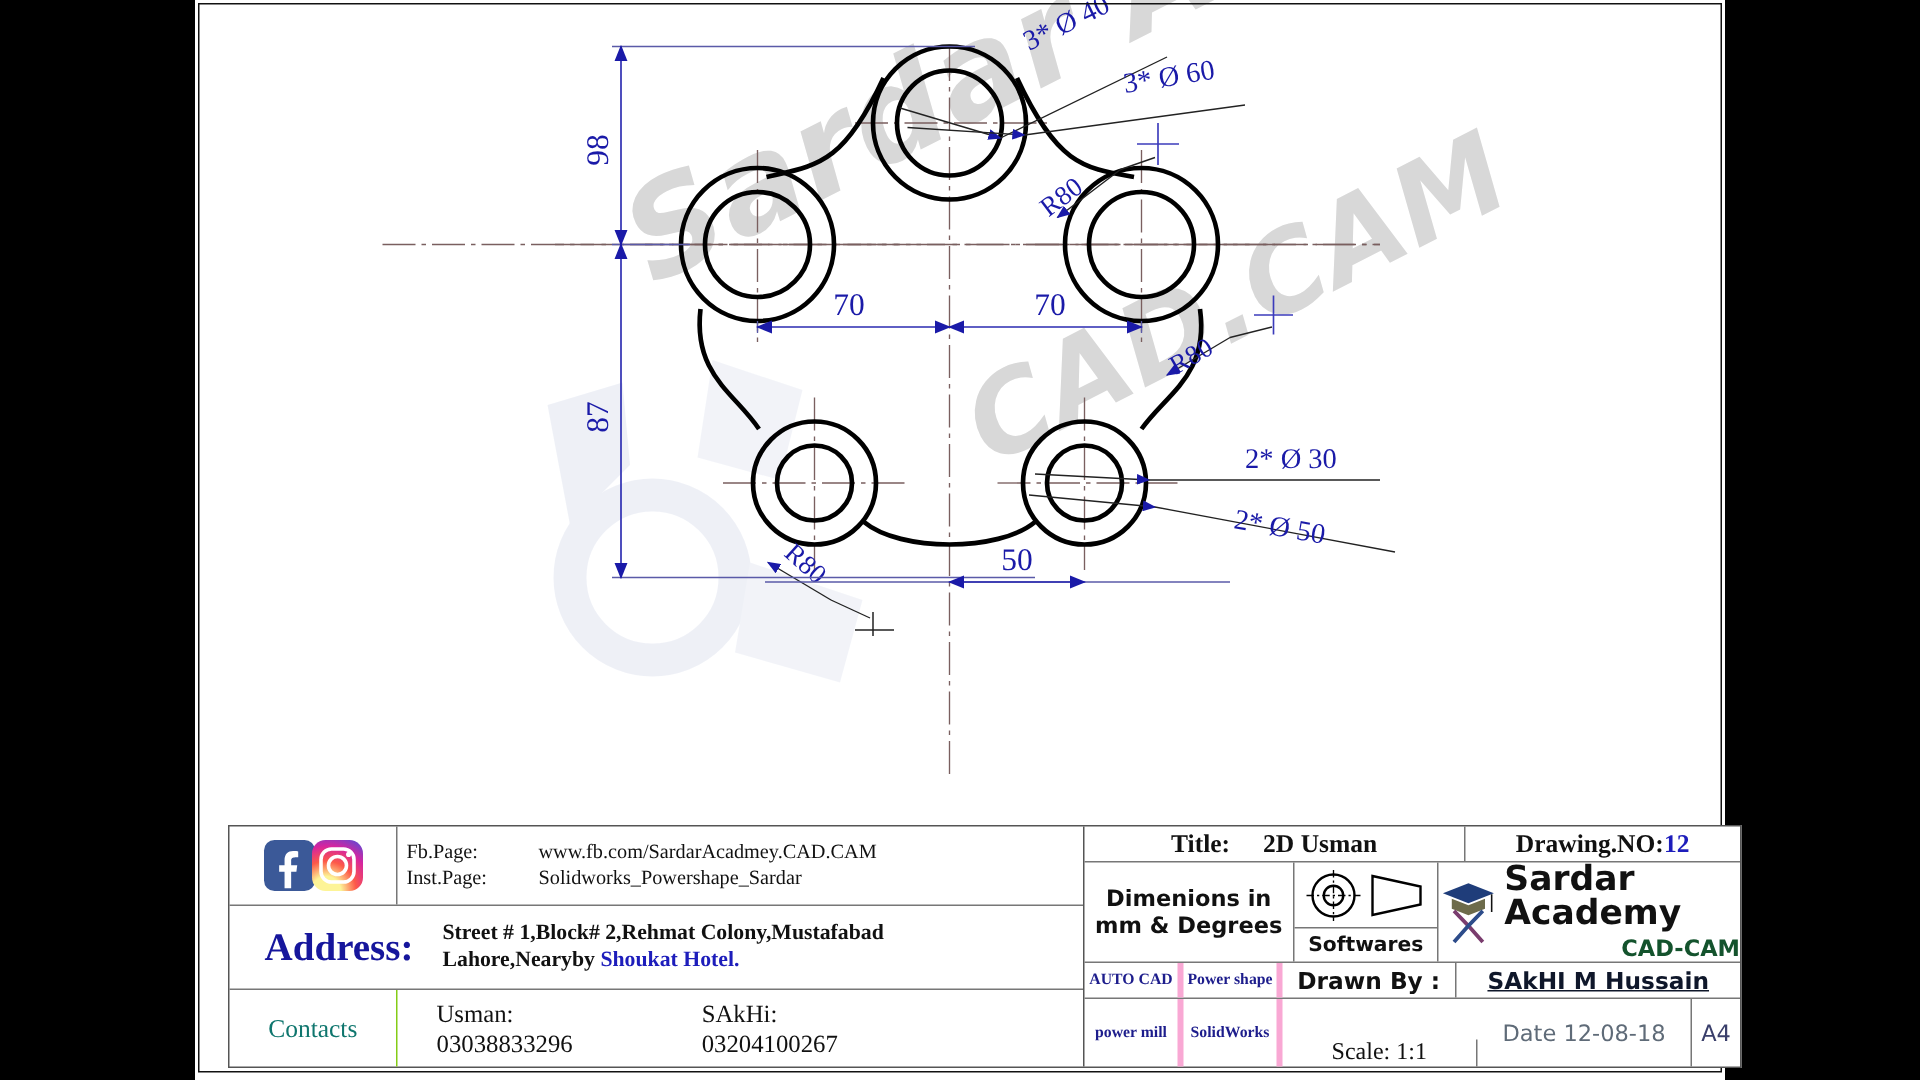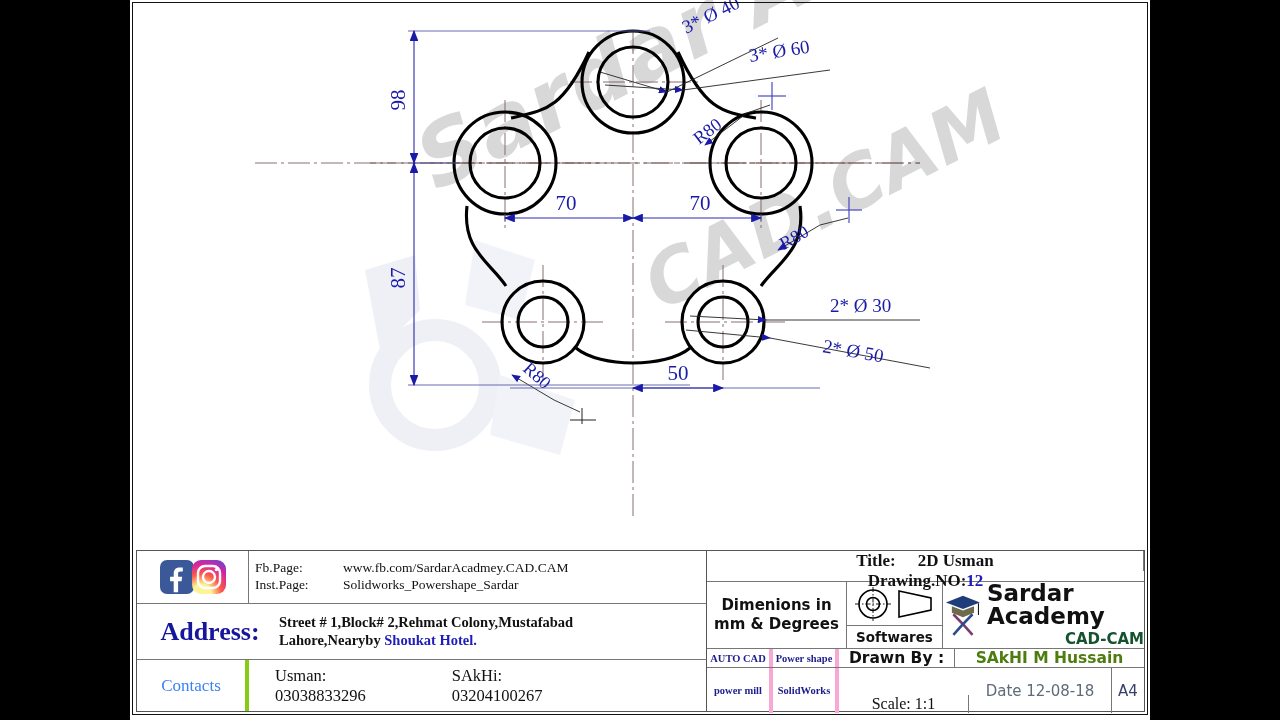--- a/index.html
+++ b/index.html
@@ -65,21 +65,21 @@
   }
   
   #drawing {
     position: absolute;
     left: 0; top: 0;
     width: 1020px; height: 548px;
   }
   
   #titleblock {
     position: absolute;
-    left: 6px; top: 550px;
+    left: 22px; top: 550px;
     width: 1009px; height: 162px;
     border: 1px solid #555;
     display: flex;
     background: #fff;
   }
   .tb-left  { width: 570px; display: flex; flex-direction: column; border-right: 1px solid #555;}
   .tb-right { flex: 1; display: flex; flex-direction: column; }
 
   
   #social-row { height: 53px; border-bottom: 1px solid #777; display: flex; }
@@ -91,28 +91,28 @@
   .page-label { width: 88px; }
   .page-val { }
 
   #address-row { height: 56px; border-bottom: 1px solid #777; display: flex; align-items: center; }
   #address-label { width: 142px; color: #16169c; font-weight: bold; font-size: 26px;
                    text-align: center; padding-left: 4px;}
   #address-text { flex: 1; font-size: 14.5px; font-weight: bold; line-height: 1.18; color:#111; }
   .addr-hl { color: #1d1dbb; }
 
   #contact-row { flex: 1; display: flex; align-items: center; }
-  #contacts-label { width: 112px; border-right: 4px solid #84cc16; height: 100%;
+  #contacts-label { width: 112px; border-right: 1px solid #84cc16; height: 100%;
                     display:flex; align-items:center; justify-content:center;
-                    font-size: 17px; color: #3b82f6; }
+                    font-size: 17px; color: #0f766e; }
   #contact-people { flex: 1; display: flex; align-items: center; padding-left: 26px; gap: 86px;}
   .contact { font-size: 16.5px; line-height: 1.18; color:#111;}
 
   
-  #title-row { height: 31px; display: flex; border-bottom: 1px solid #777; flex-direction: column;}
+  #title-row { height: 31px; display: flex; border-bottom: 1px solid #777;}
   #title-cell { flex: 1.38; border-right: 1px solid #777; display:flex; align-items:center;
                 justify-content:center; gap: 22px; font-size: 17px; font-weight: bold; color:#111;}
   #dwgno-cell { flex: 1; display:flex; align-items:center; justify-content:center;
                 font-size: 17px; font-weight: bold; color:#111;}
   #dwgno-cell .num { color: #1d1dbb; }
 
   #mid-row { height: 72px; display: flex; border-bottom: 1px solid #777;}
   #softwares-cell { width: 96px; border-right: 1px solid #777; display:flex;
                     flex-direction: column; }
   #proj-symbol { flex: 1; display: flex; align-items: center; justify-content: center;
@@ -130,21 +130,21 @@
 
   #row3 { height: 30px; display:flex; border-bottom: 1px solid #777;}
   #row4 { flex:1; display:flex; }
   .sw-badge { width: 66px; border-right: 4px solid #f9a8d4; display:flex; align-items:center;
               justify-content:center; font-family:Liberation Serif, serif;
               font-weight: bold; font-size: 10.5px; color:#1d1d8c; }
   #drawnby-label { width: 116px; border-right: 1px solid #777; display:flex; align-items:center;
                    justify-content:center; font-family:"DejaVu Sans", sans-serif;
                    font-weight: bold; font-size: 15.5px; color:#111; }
   #drawnby-value { flex:1; display:flex; align-items:center; justify-content:center;
-                   font-family:"DejaVu Sans", sans-serif; font-weight: bold; font-size: 15.5px; color:#4d7c0f; }
+                   font-family:"DejaVu Sans", sans-serif; font-weight: bold; font-size: 15.5px; color:#0f172a;text-decoration:underline; }
   #scale-cell { width: 130px; border-right: 1px solid #777; display:flex; align-items:center;
                 justify-content:center; font-size: 16px; color:#111;margin-top:27px; }
   #date-cell { flex:1; border-right:1px solid #777; display:flex; align-items:center;
                justify-content:center; font-family:"DejaVu Sans", sans-serif;
                font-size: 15px; color:#5f6b78; }
   #size-cell { width: 32px; display:flex; align-items:center; justify-content:center;
                font-family:"DejaVu Sans", sans-serif; font-size: 15px; color:#3a3f6b; }
 
   .dimtext { font-family: "Liberation Serif", serif; fill: #1a1aa8; }
 </style>

